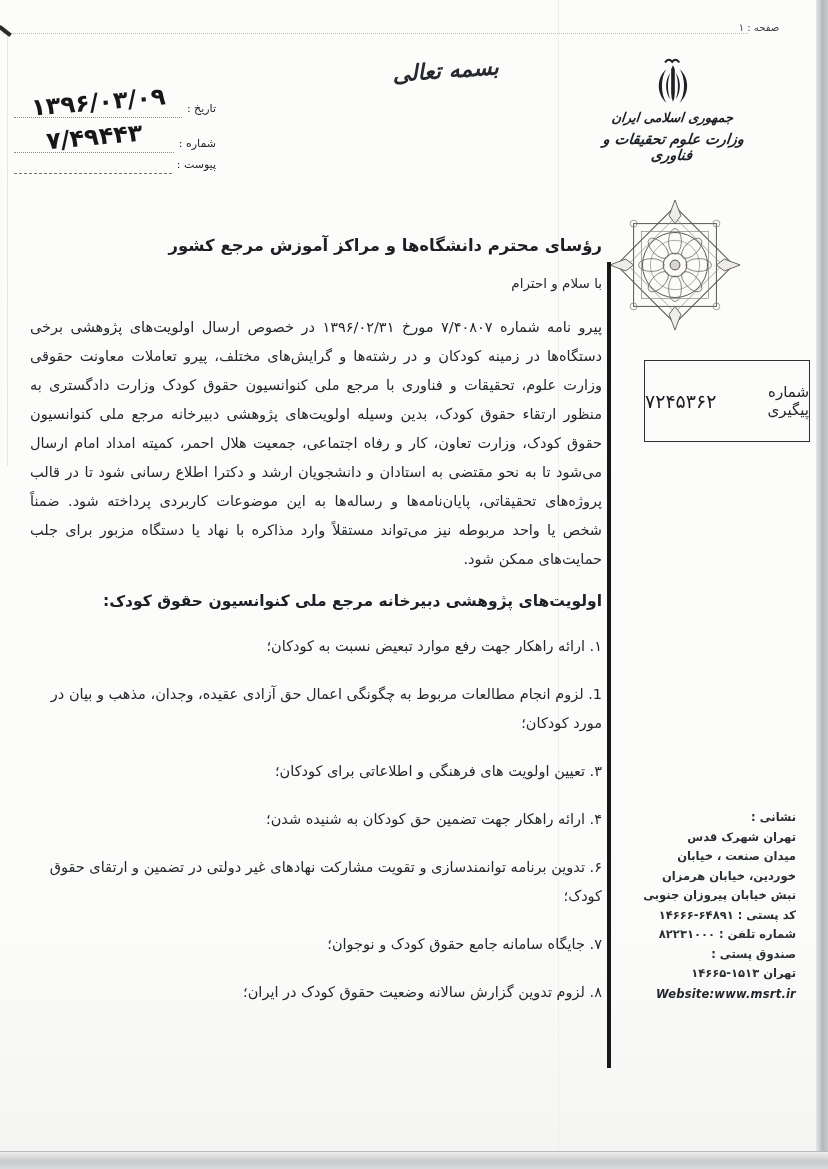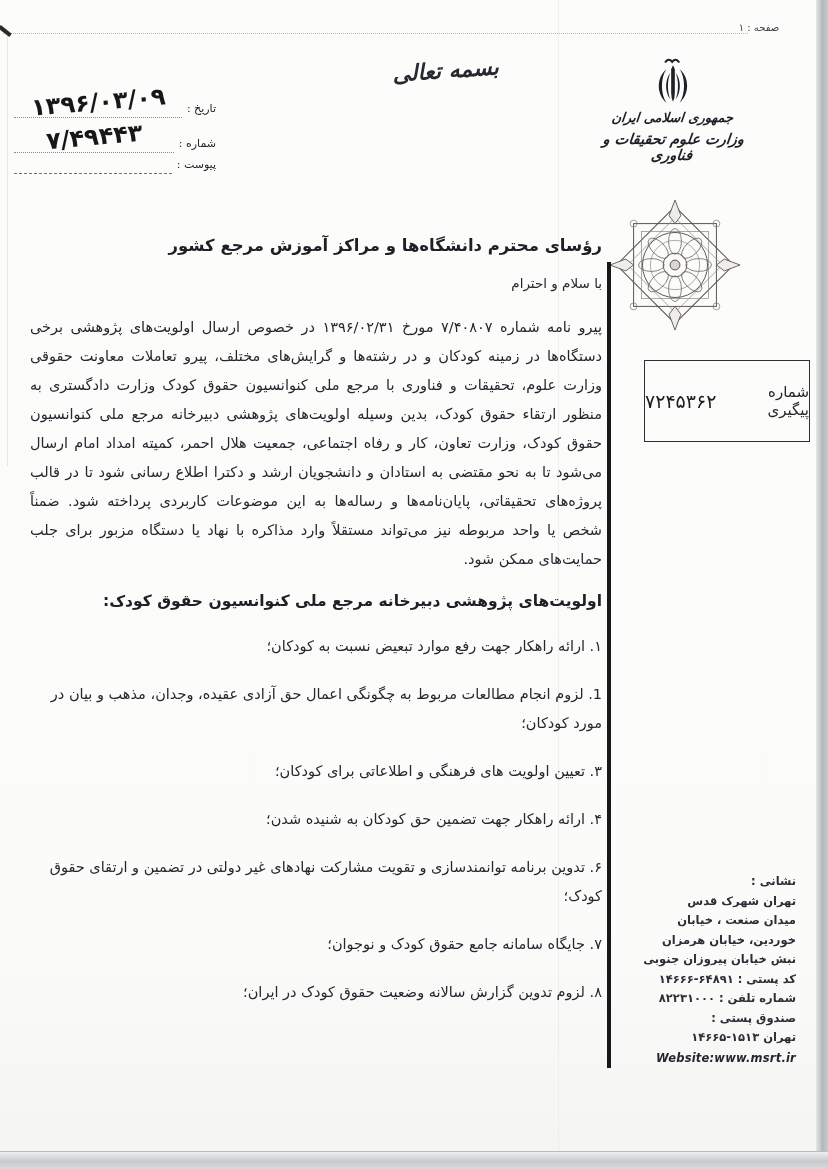--- a/index.html
+++ b/index.html
@@ -66,21 +66,21 @@
     direction:rtl; text-align:right; }
   .recipient { font-size:16.5px; font-weight:bold; margin:0 0 20px; color:#1d2026; }
   .salutation { font-size:13.5px; margin:0 0 22px; }
   .body-text { font-size:14.5px; line-height:29px; text-align:justify;
     margin:0 0 18px; }
   .priorities-heading { font-size:15.5px; font-weight:bold; margin:0 0 22px;
     color:#1d2026; }
   .priority { font-size:14.5px; line-height:29px; margin:0 0 19px; }
 
   
-  .contact { position:absolute; left:598px; top:872px; width:198px;
+  .contact { position:absolute; left:598px; top:808px; width:198px;
     direction:rtl; text-align:right; font-size:11.5px; font-weight:bold;
     line-height:19.5px; color:#2b3036; }
   .contact .ltr { direction:ltr; unicode-bidi:isolate; display:inline-block; }
   .contact .en { font-style:italic; line-height:21px; letter-spacing:.2px;
     color:#24282e; }
   svg { display:block; margin:0 auto; }
 </style>
 </head>
 <body>
 

